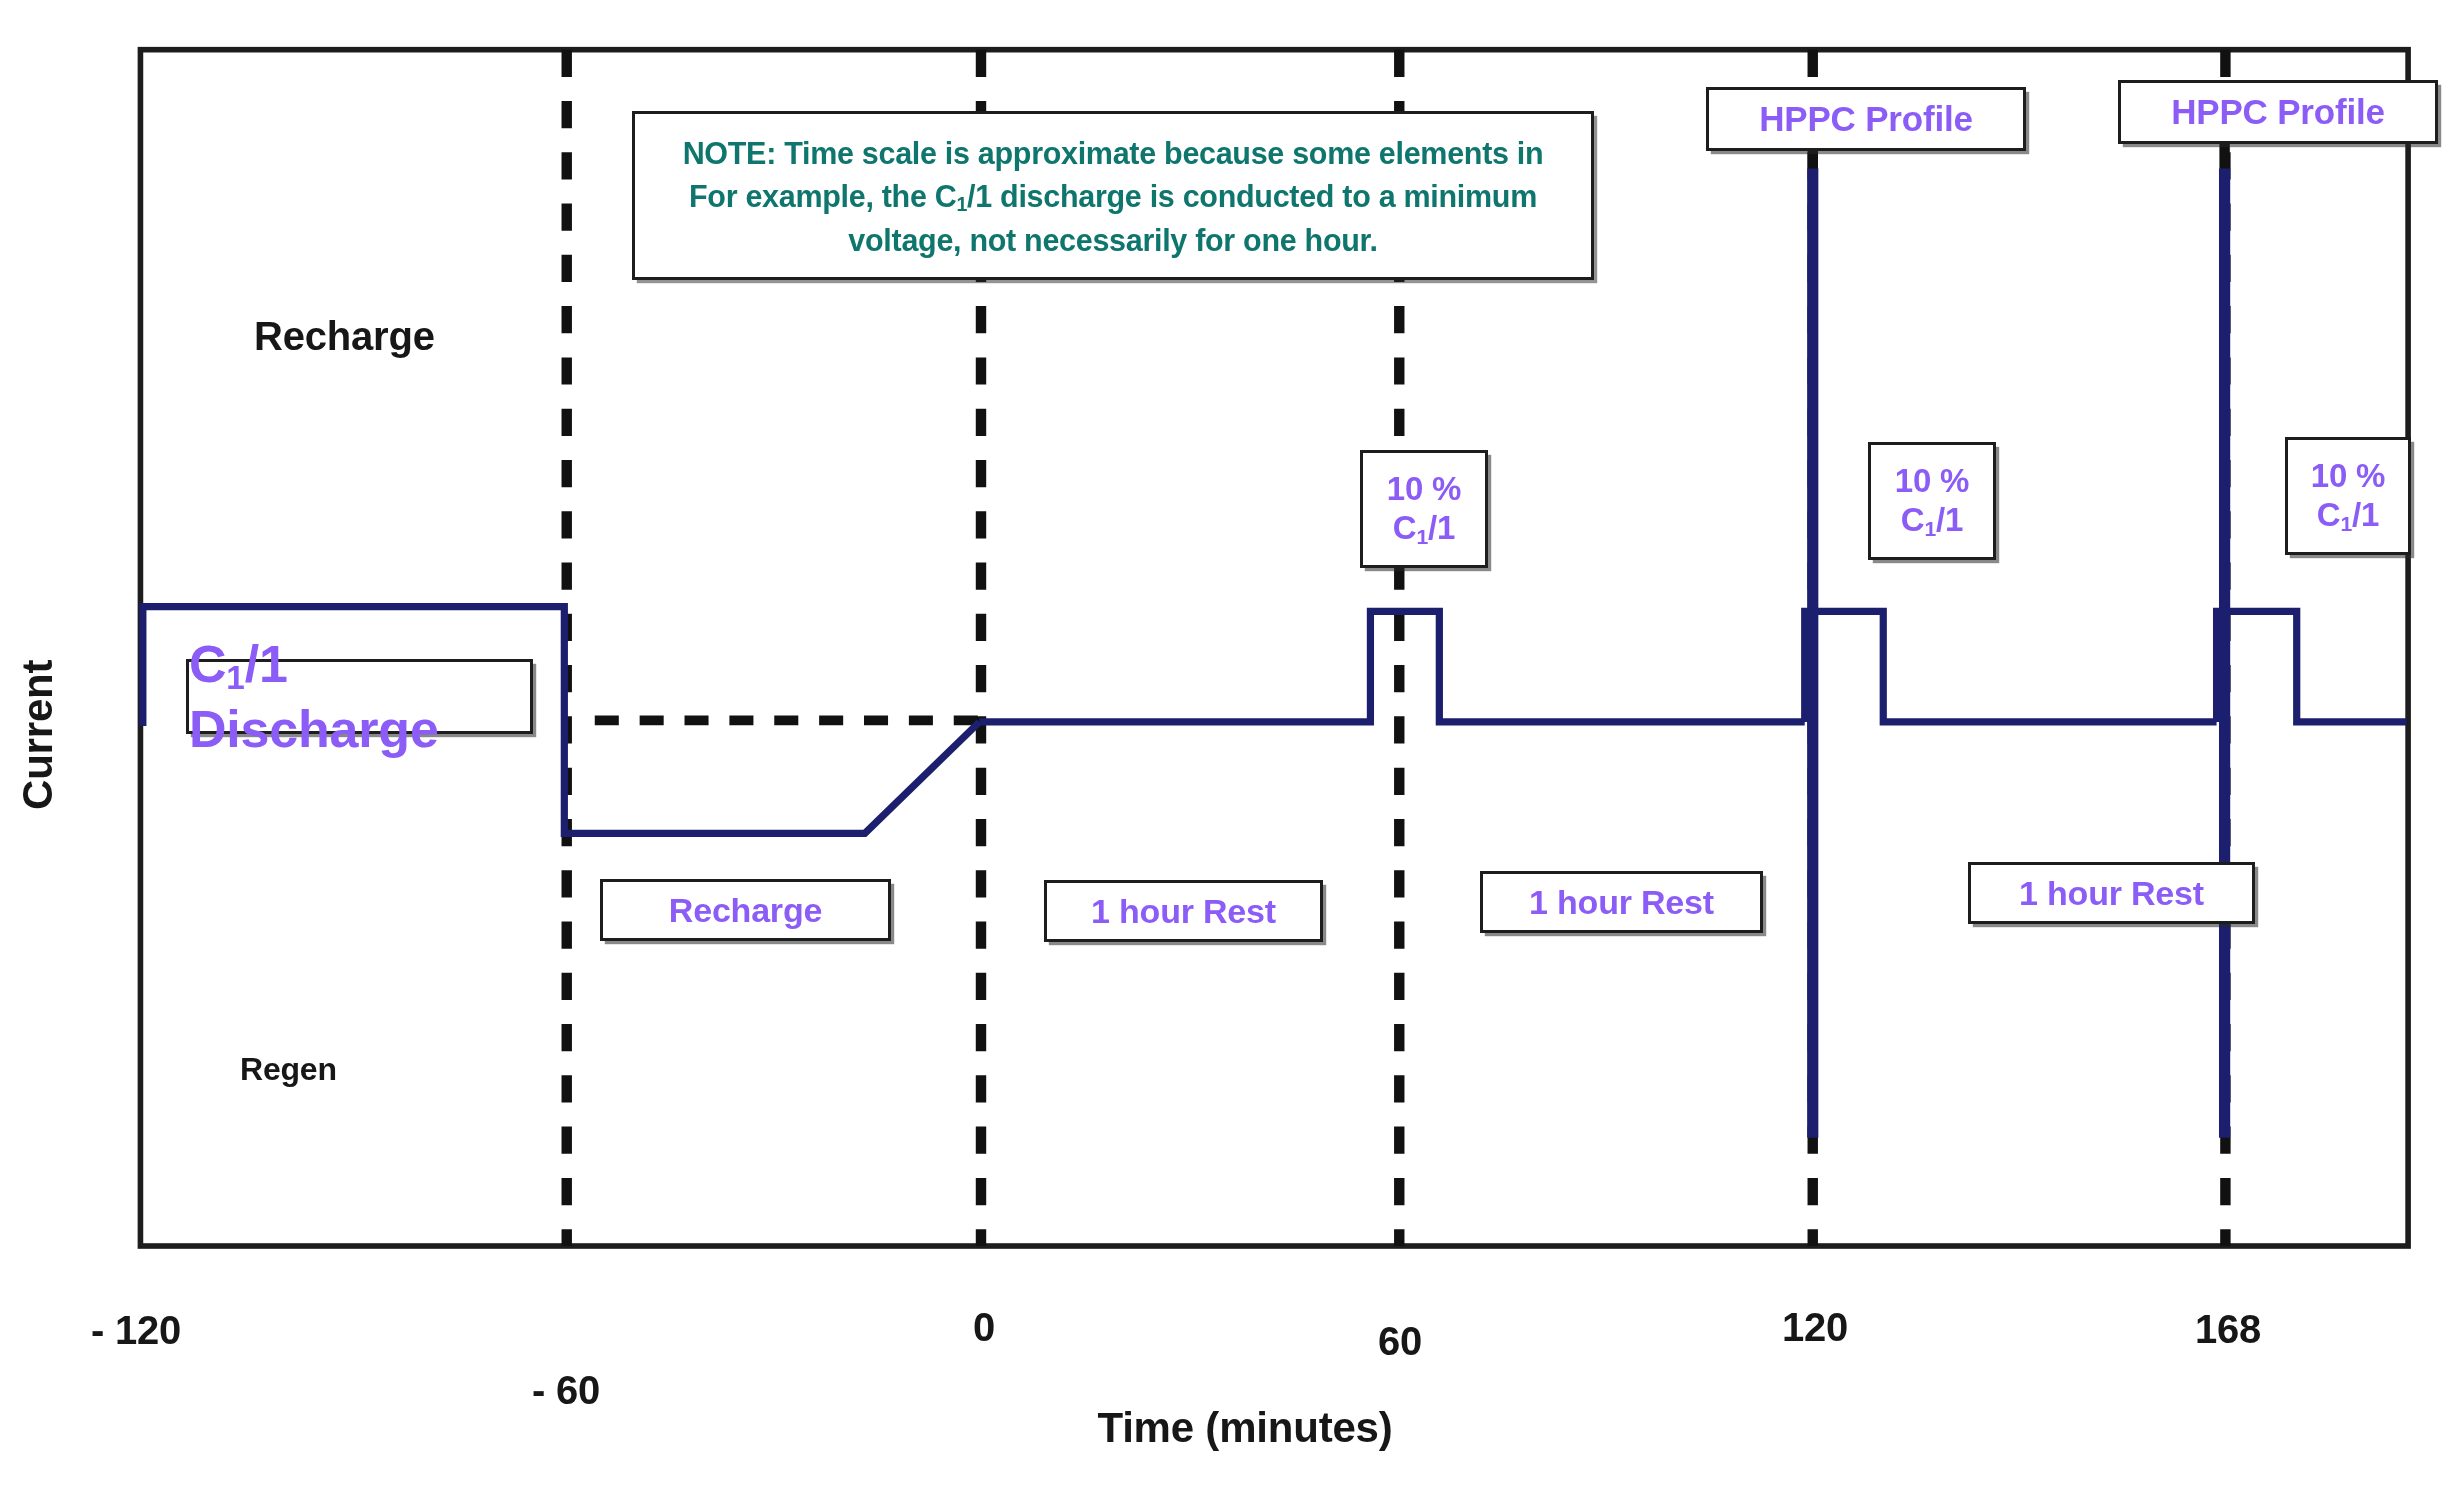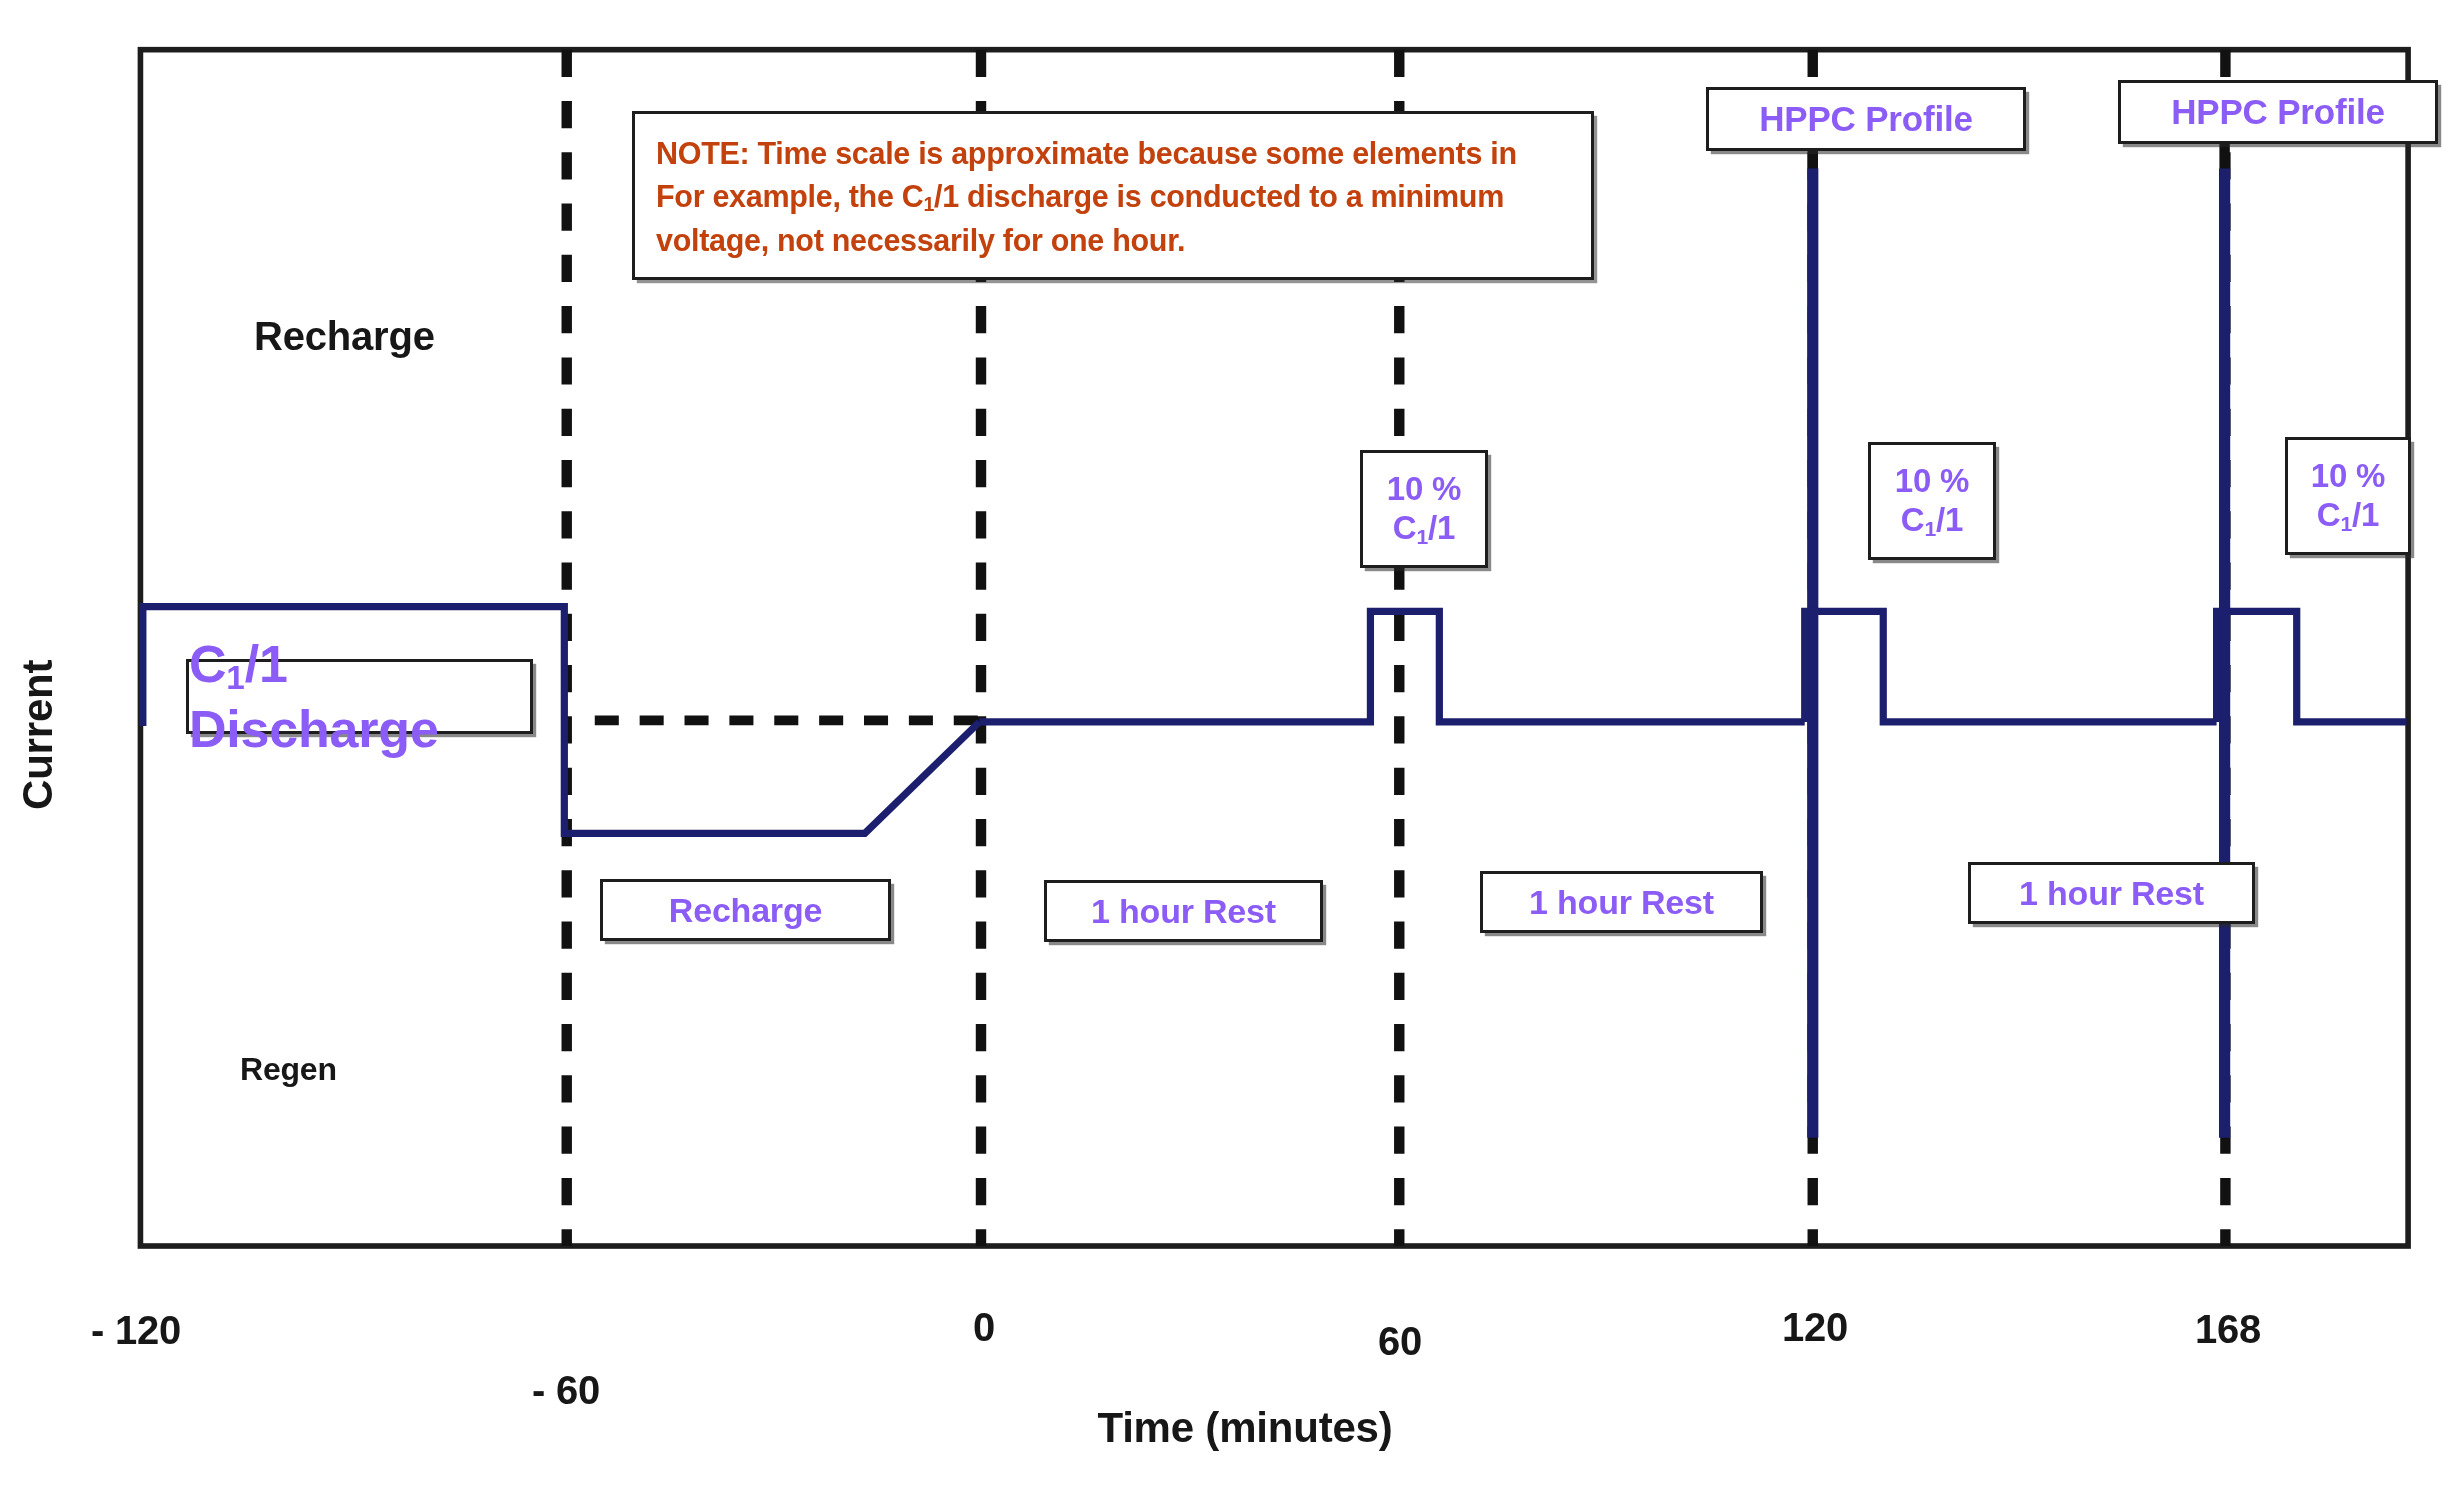--- a/index.html
+++ b/index.html
@@ -18,22 +18,22 @@
   .ybox{position:absolute;transform-origin:left top;}
 
   .callout{position:absolute;background:#ffffff;border:3.2px solid #1d1d1d;
            box-shadow:4px 4px 0 -0.8px rgba(40,40,40,.55);
            display:flex;align-items:center;justify-content:center;
            color:#8b5cf6;font-weight:bold;
            line-height:1.2;letter-spacing:-0.2px;}
 
   .note-box{position:absolute;background:#ffffff;border:3.2px solid #1d1d1d;
             box-shadow:4px 4px 0 -0.8px rgba(40,40,40,.5);
-            padding:17.6px 21px 14.4px 21px;color:#c2410c;font-weight:bold;
-            font-size:30.5px;line-height:1.42;letter-spacing:-0.3px;}
+            padding:17.6px 21px 14.4px 21px;color:#0f766e;font-weight:bold;
+            font-size:30.5px;line-height:1.42;letter-spacing:-0.3px;text-align:center;}
   .note-box p{margin:0;}
   sub{font-size:.64em;vertical-align:-0.22em;}
 </style>
 </head>
 <body>
 
 <div id="stage">
 
   <svg class="layer" viewBox="0 0 3072 1857">
 

